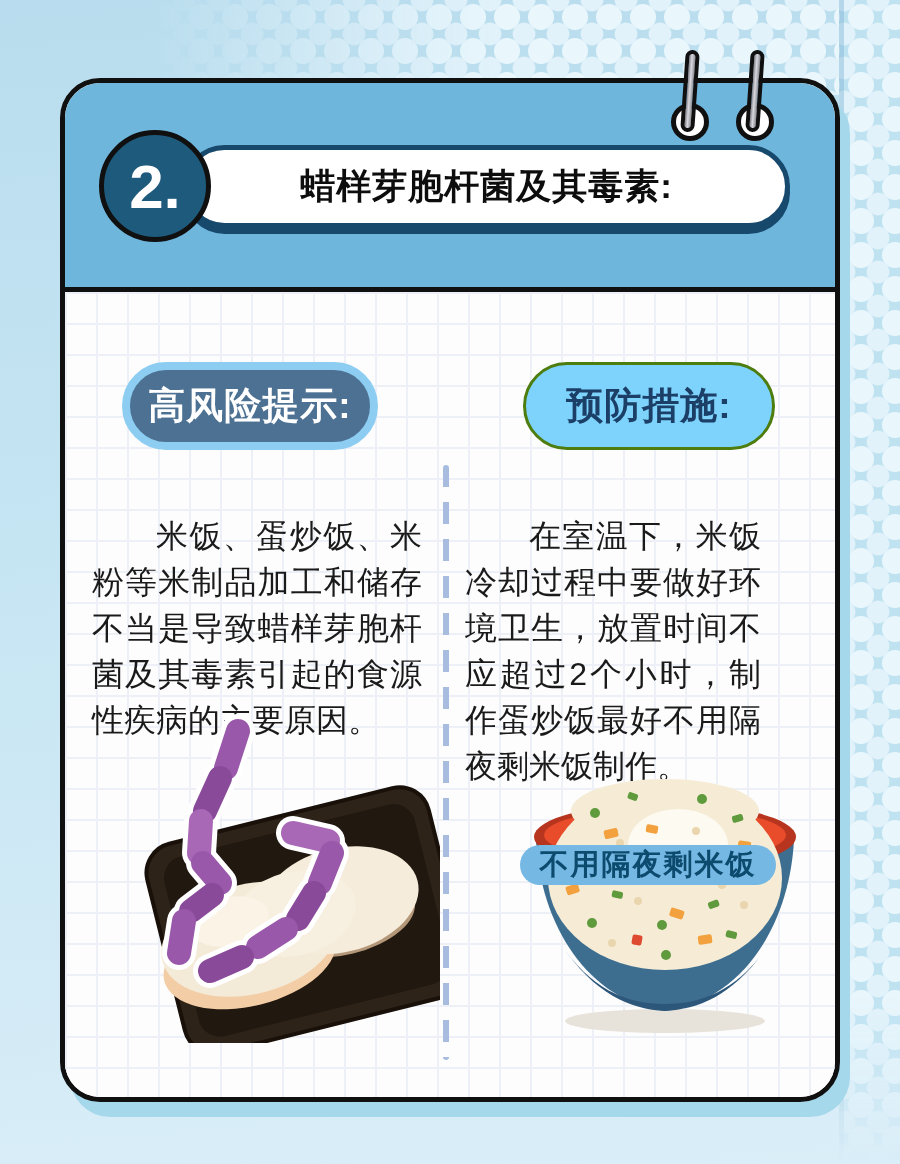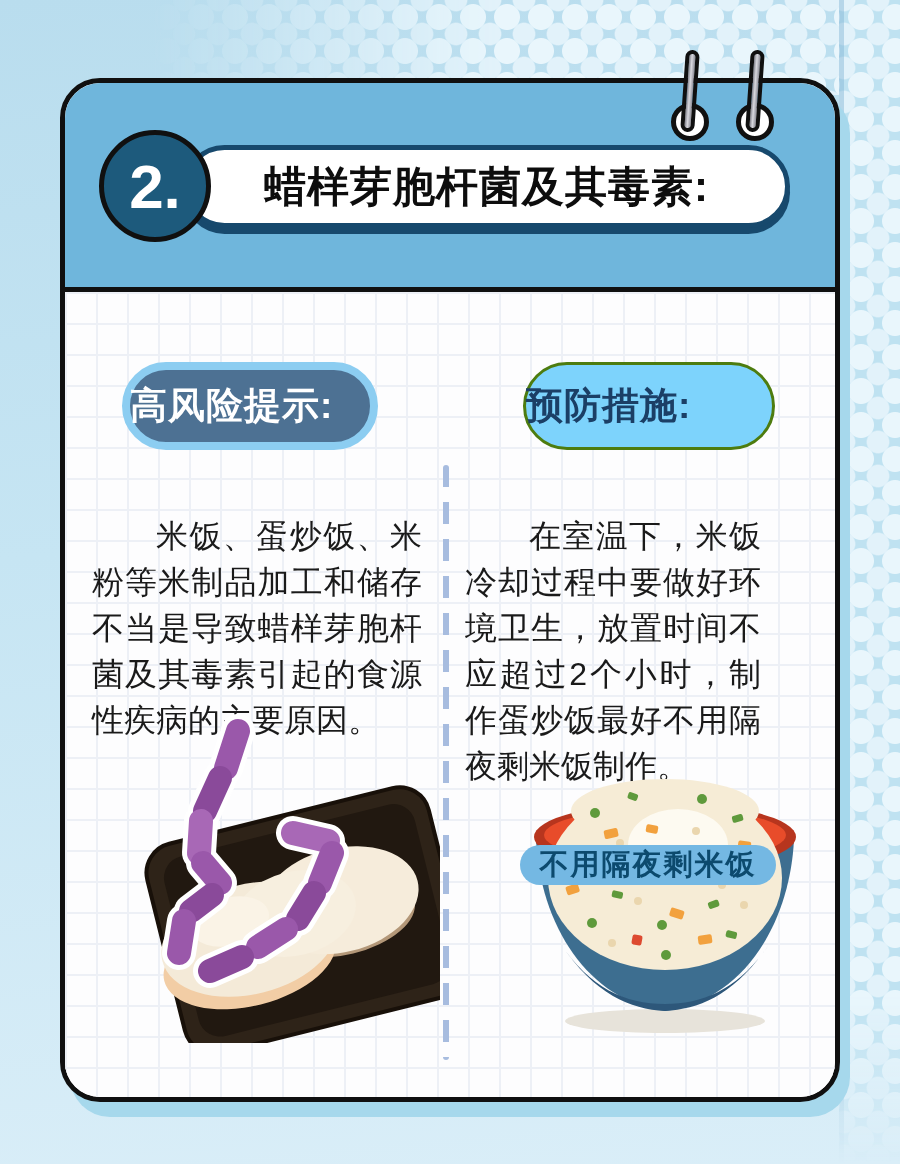--- a/index.html
+++ b/index.html
@@ -45,21 +45,21 @@
     display:flex;align-items:center;justify-content:center;
     color:#fff;font-size:62px;font-weight:800;z-index:3;
   }
   .title-pill{
     position:absolute;left:118px;top:62px;width:607px;height:83px;box-sizing:border-box;
     background:#fff;border:5px solid #17496d;border-radius:46px;
     box-shadow:0 6px 0 #17496d;
     display:flex;align-items:center;justify-content:center;z-index:2;
   }
   .title-pill span{
-    font-size:42px;font-weight:800;color:#0d0d0d;letter-spacing:1px;white-space:nowrap;
+    font-size:35px;font-weight:800;color:#0d0d0d;letter-spacing:1px;white-space:nowrap;
   }
   
   .ring-hole{
     position:absolute;width:38px;height:38px;box-sizing:border-box;
     background:#fff;border:5px solid #101010;border-radius:50%;z-index:2;
   }
   .ring-pin{
     position:absolute;width:14px;height:82px;box-sizing:border-box;
     background:linear-gradient(90deg,#7f7f89,#d8d8de 45%,#8b8b95);
     border:4px solid #101010;border-radius:8px;transform:rotate(4deg);z-index:3;
@@ -73,21 +73,21 @@
       linear-gradient(90deg,#edf0f6 2px,transparent 2px);
     background-size:31px 31px;
   }
   .divider{
     position:absolute;left:378px;top:382px;width:6px;height:595px;
     background:repeating-linear-gradient(180deg,#a7bcdf 0 22px,transparent 22px 37px);
     border-radius:3px;
   }
   .badge{
     position:absolute;top:279px;height:88px;box-sizing:border-box;
-    display:flex;align-items:center;justify-content:flex-start;border-radius:48px;
+    display:flex;align-items:center;justify-content:center;border-radius:48px;
     font-weight:800;font-size:37px;letter-spacing:1px;white-space:nowrap;
   }
   .badge-left{
     left:57px;width:256px;background:#4d7193;border:8px solid #8ccdf1;color:#fff;
   }
   .badge-right{
     left:458px;width:252px;background:#7dd3fc;border:3px solid #4d7c0f;color:#1b3f66;
   }
   .para{
     position:absolute;top:398px;font-size:32px;line-height:46px;color:#1a1a1a;

